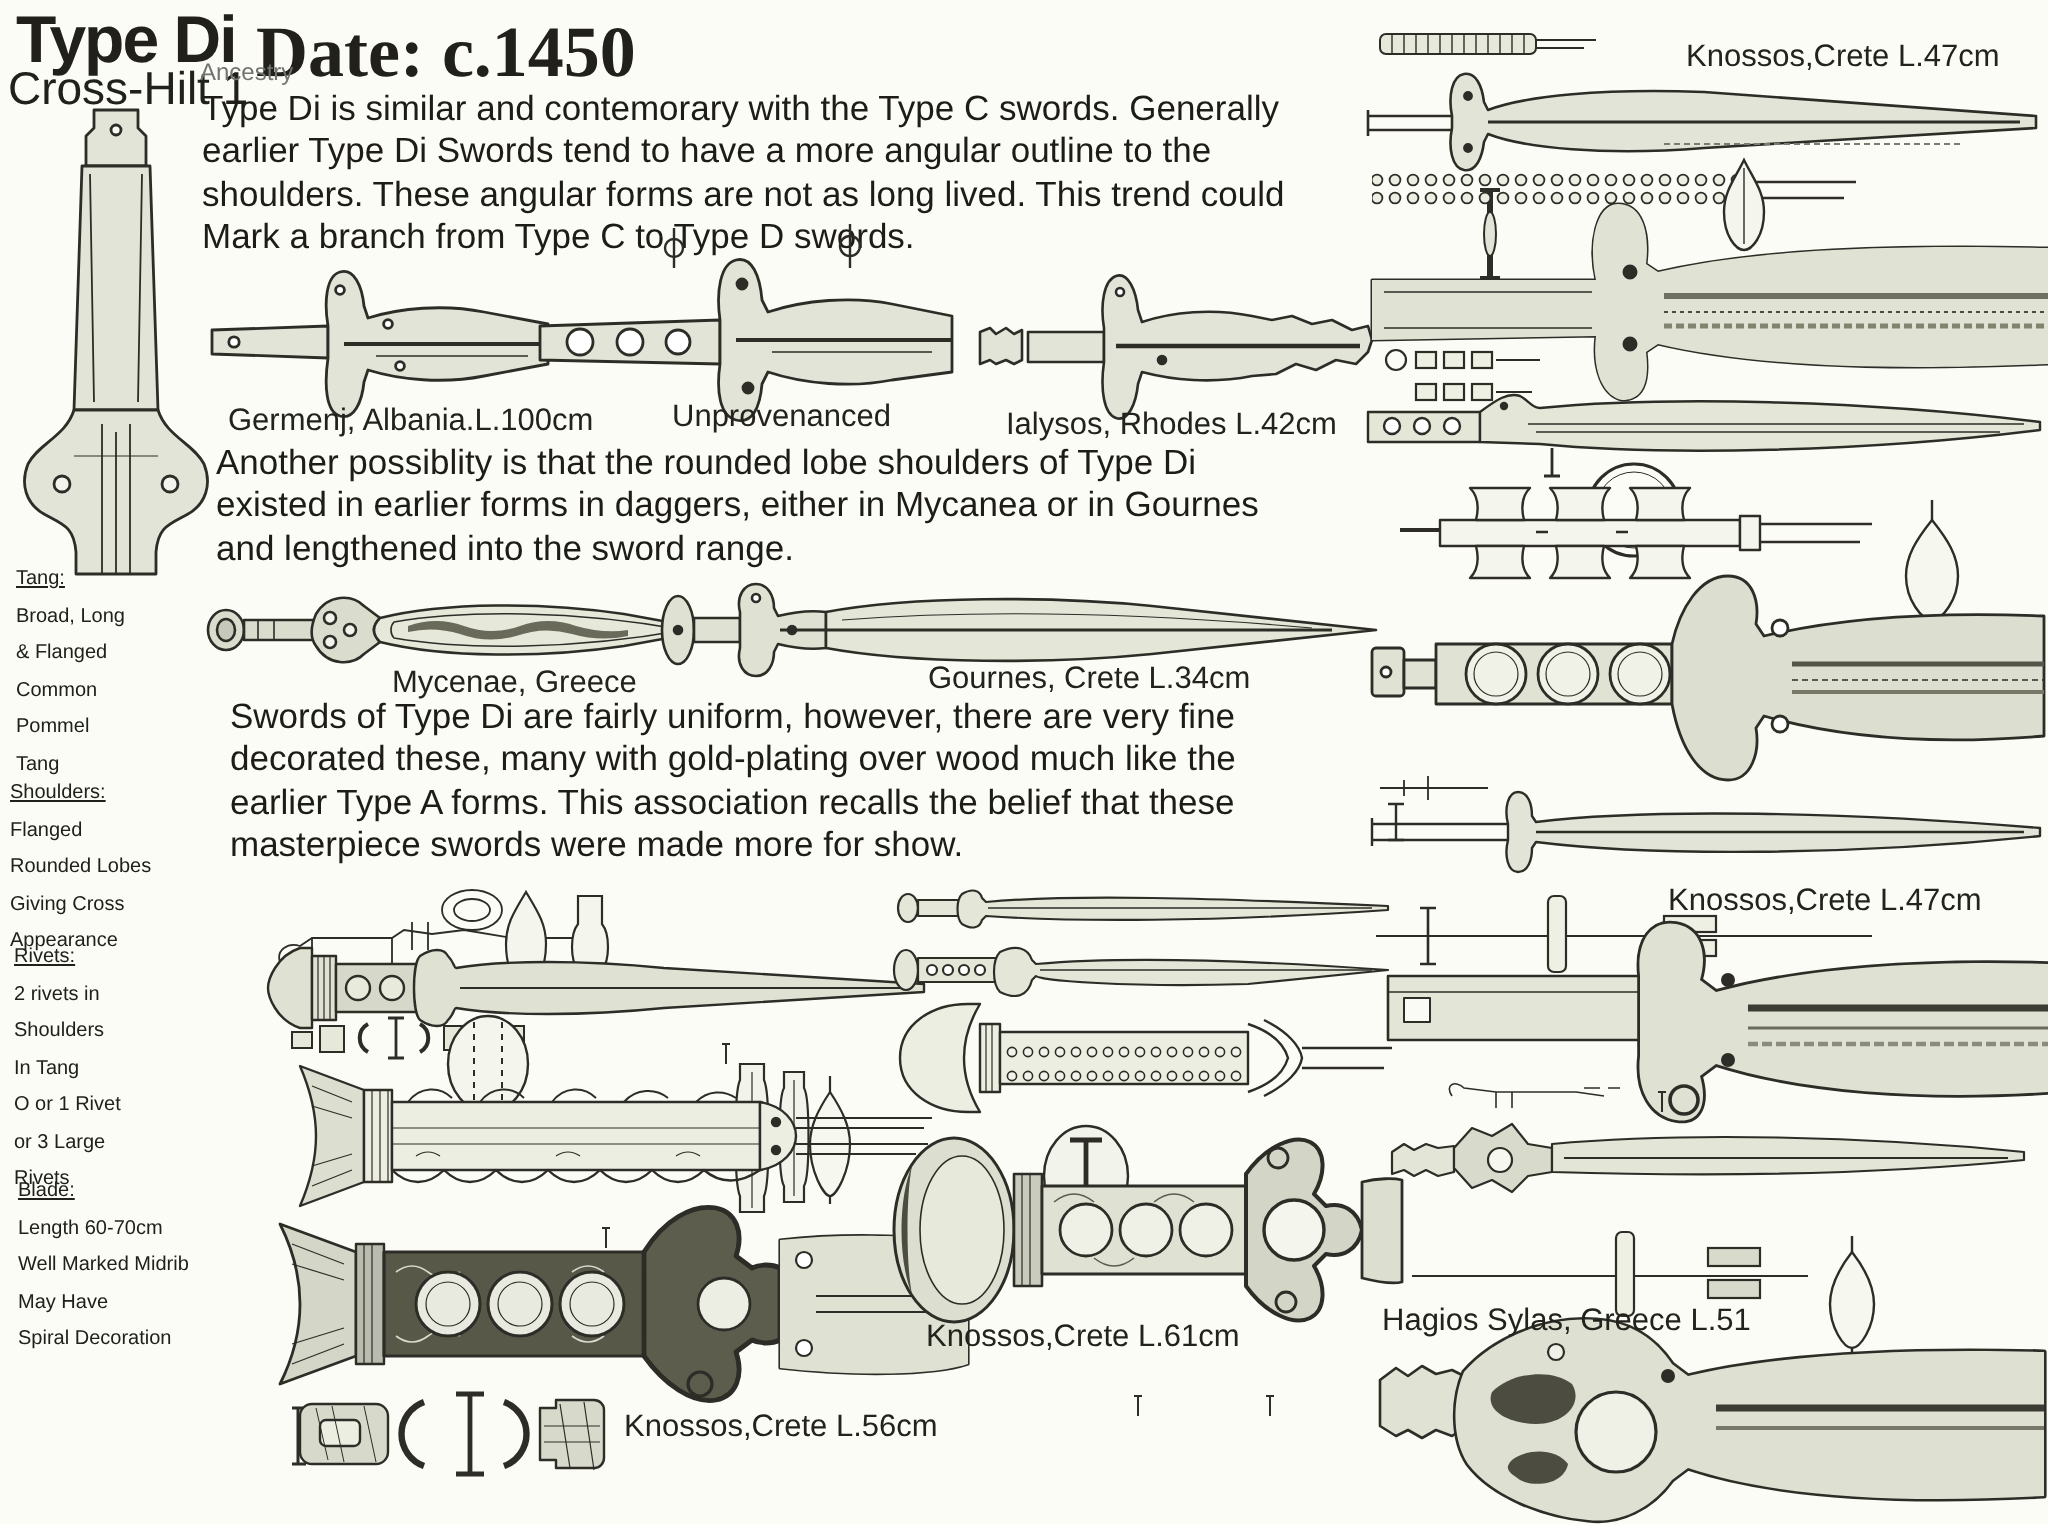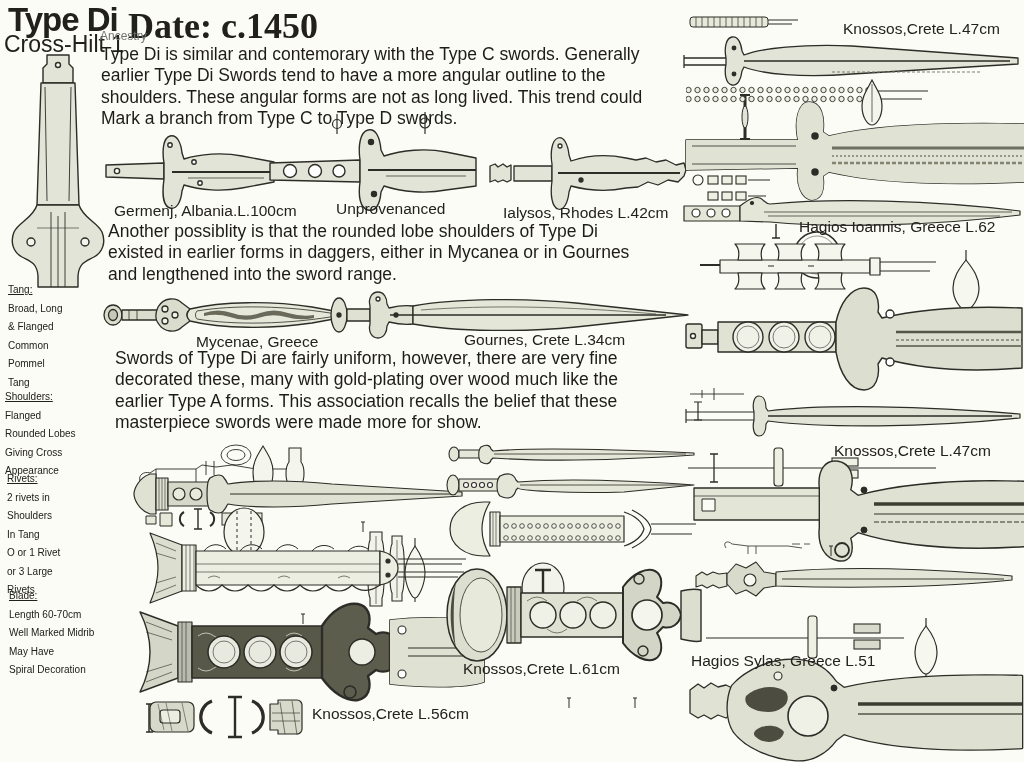--- a/index.html
+++ b/index.html
@@ -78,21 +78,20 @@
 May Have
 Spiral Decoration</span>
   </div>
 
   <div class="abs lbl" style="left:114px;top:202px">Germenj, Albania.L.100cm</div>
   <div class="abs lbl" style="left:336px;top:200px">Unprovenanced</div>
   <div class="abs lbl" style="left:503px;top:204px">Ialysos, Rhodes L.42cm</div>
   <div class="abs lbl" style="left:196px;top:333px">Mycenae, Greece</div>
   <div class="abs lbl" style="left:464px;top:331px">Gournes, Crete L.34cm</div>
   <div class="abs lbl" style="left:843px;top:20px">Knossos,Crete L.47cm</div>
-  <div class="abs lbl" style="left:799px;top:218px">Hagios Ioannis, Greece L.62</div>
   <div class="abs lbl" style="left:834px;top:442px">Knossos,Crete L.47cm</div>
   <div class="abs lbl" style="left:463px;top:660px">Knossos,Crete L.61cm</div>
   <div class="abs lbl" style="left:691px;top:652px">Hagios Sylas, Greece L.51</div>
   <div class="abs lbl" style="left:312px;top:705px">Knossos,Crete L.56cm</div>
 
   <svg class="abs fig" style="left:10px;top:52px" width="96" height="235" viewBox="0 0 96 235">
     <g stroke="#2d2c27" stroke-width="1.4" fill="#e2e4d7" stroke-linejoin="round">
       <path d="M37,3 h22 v9 l4,4 v15 h-30 v-15 l4,-4 z"></path>
       <circle cx="48" cy="13" r="2.5" fill="#fafaf4"></circle>
       <path d="M31,31 h34 l4,122 h-42 z"></path>

